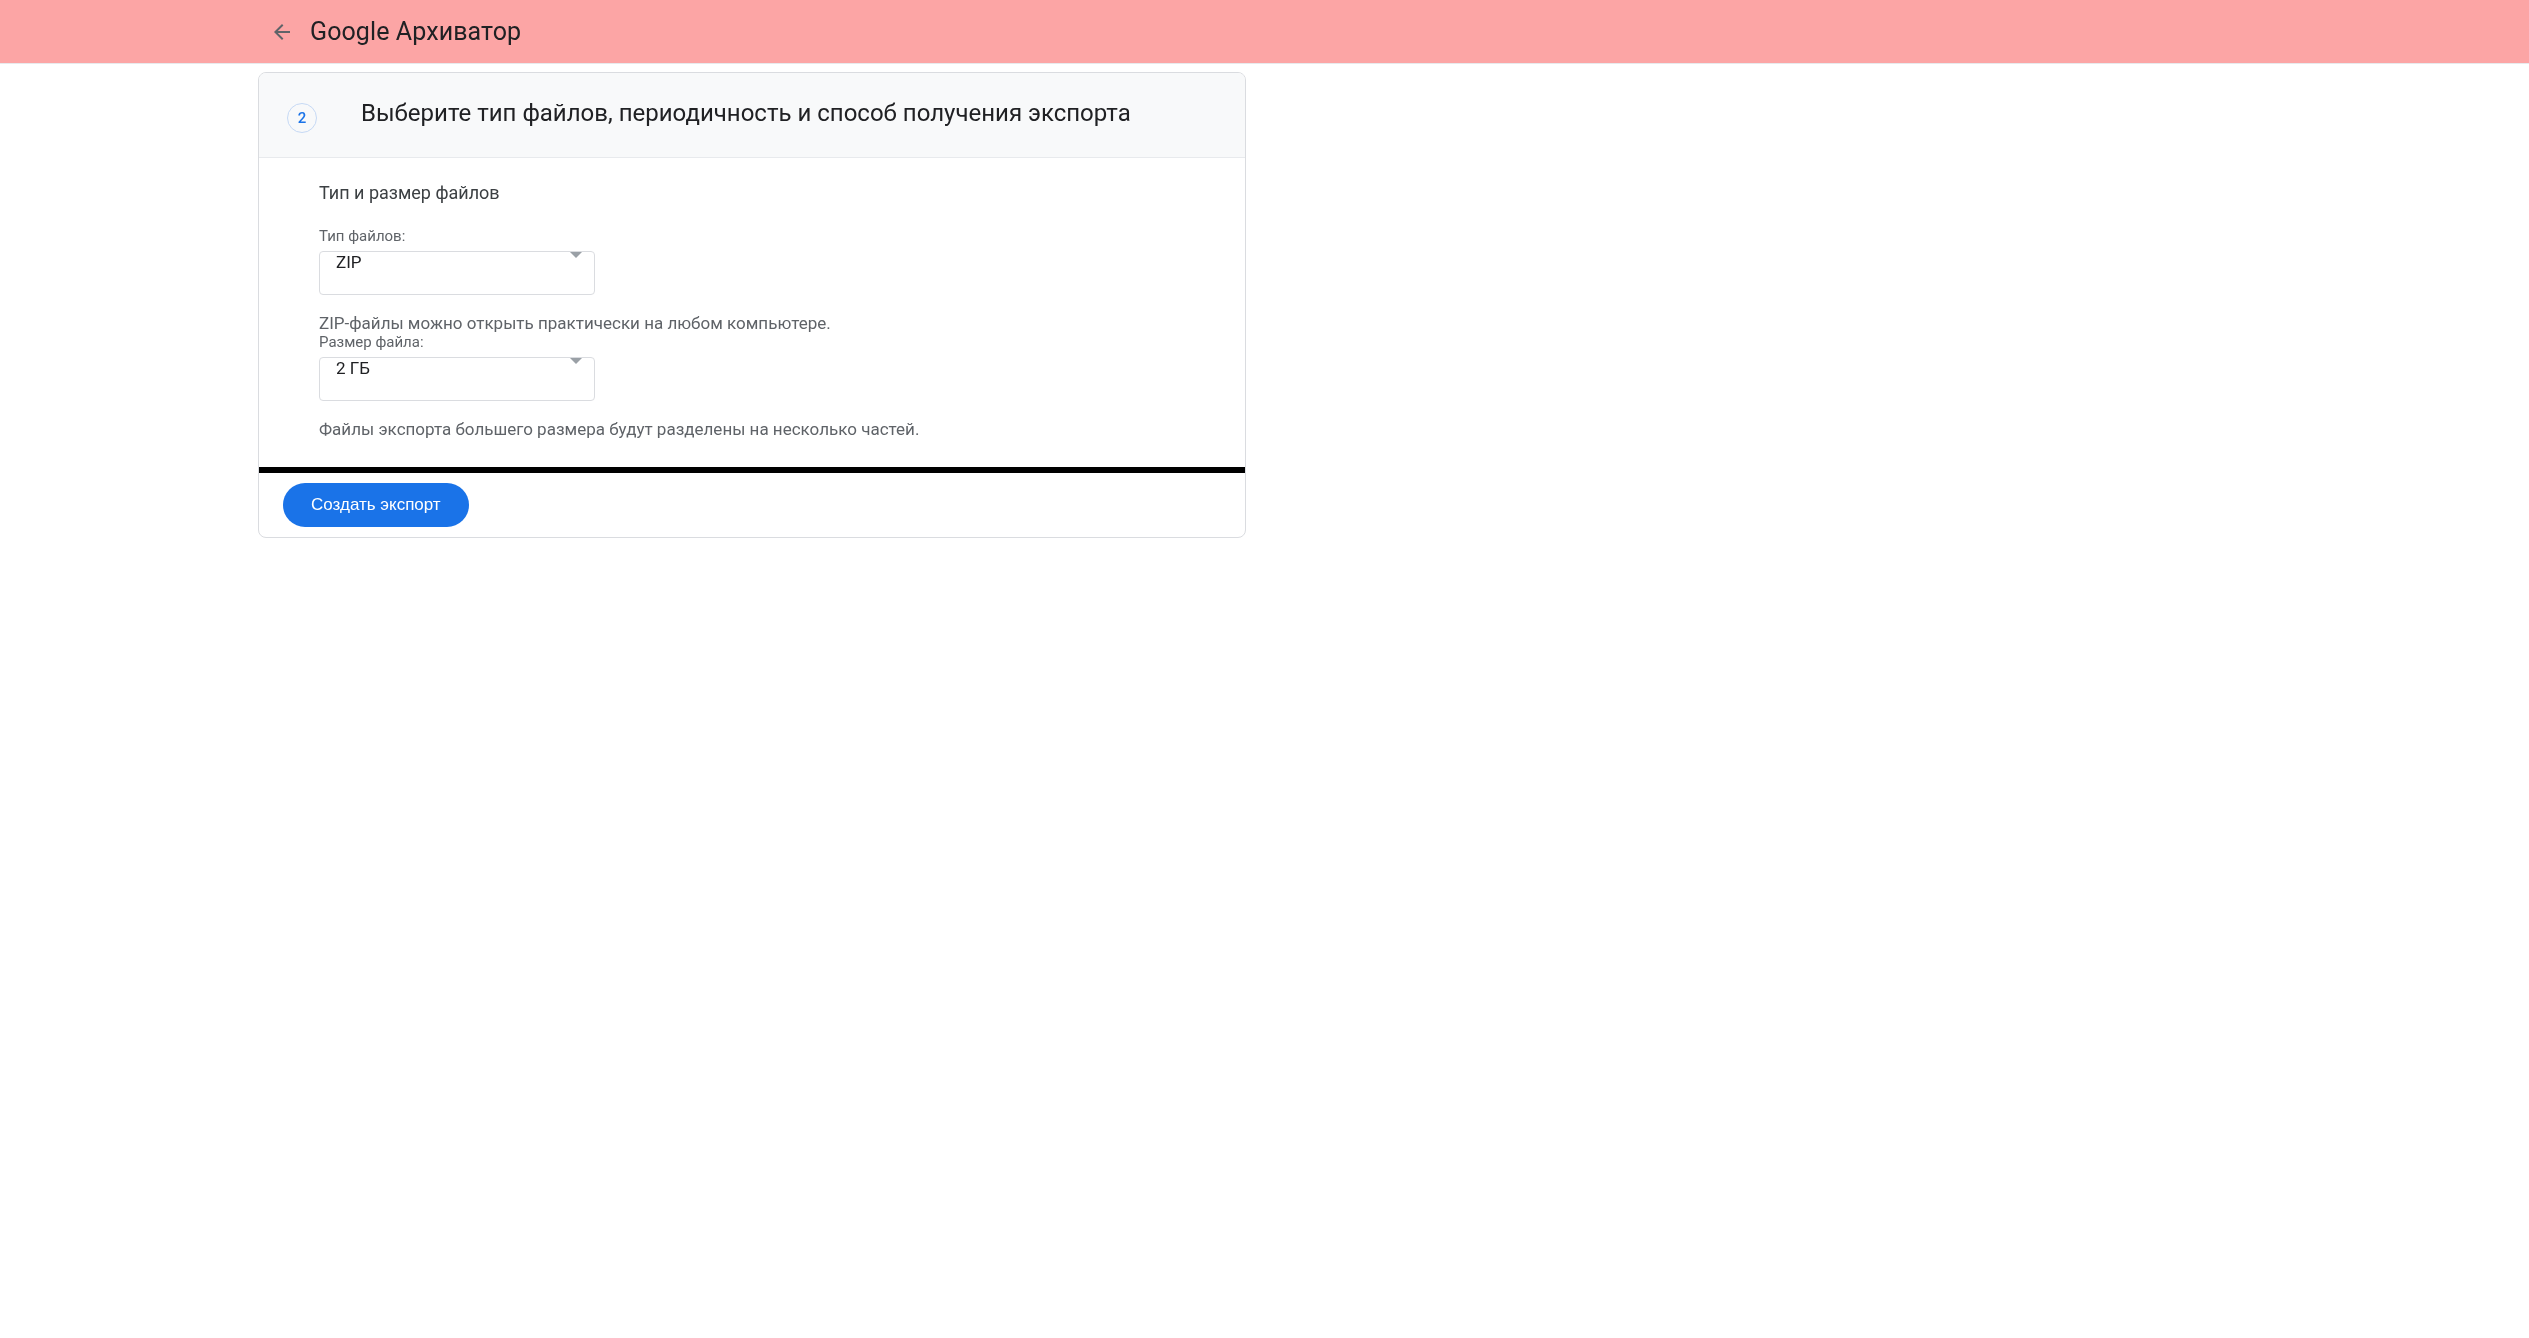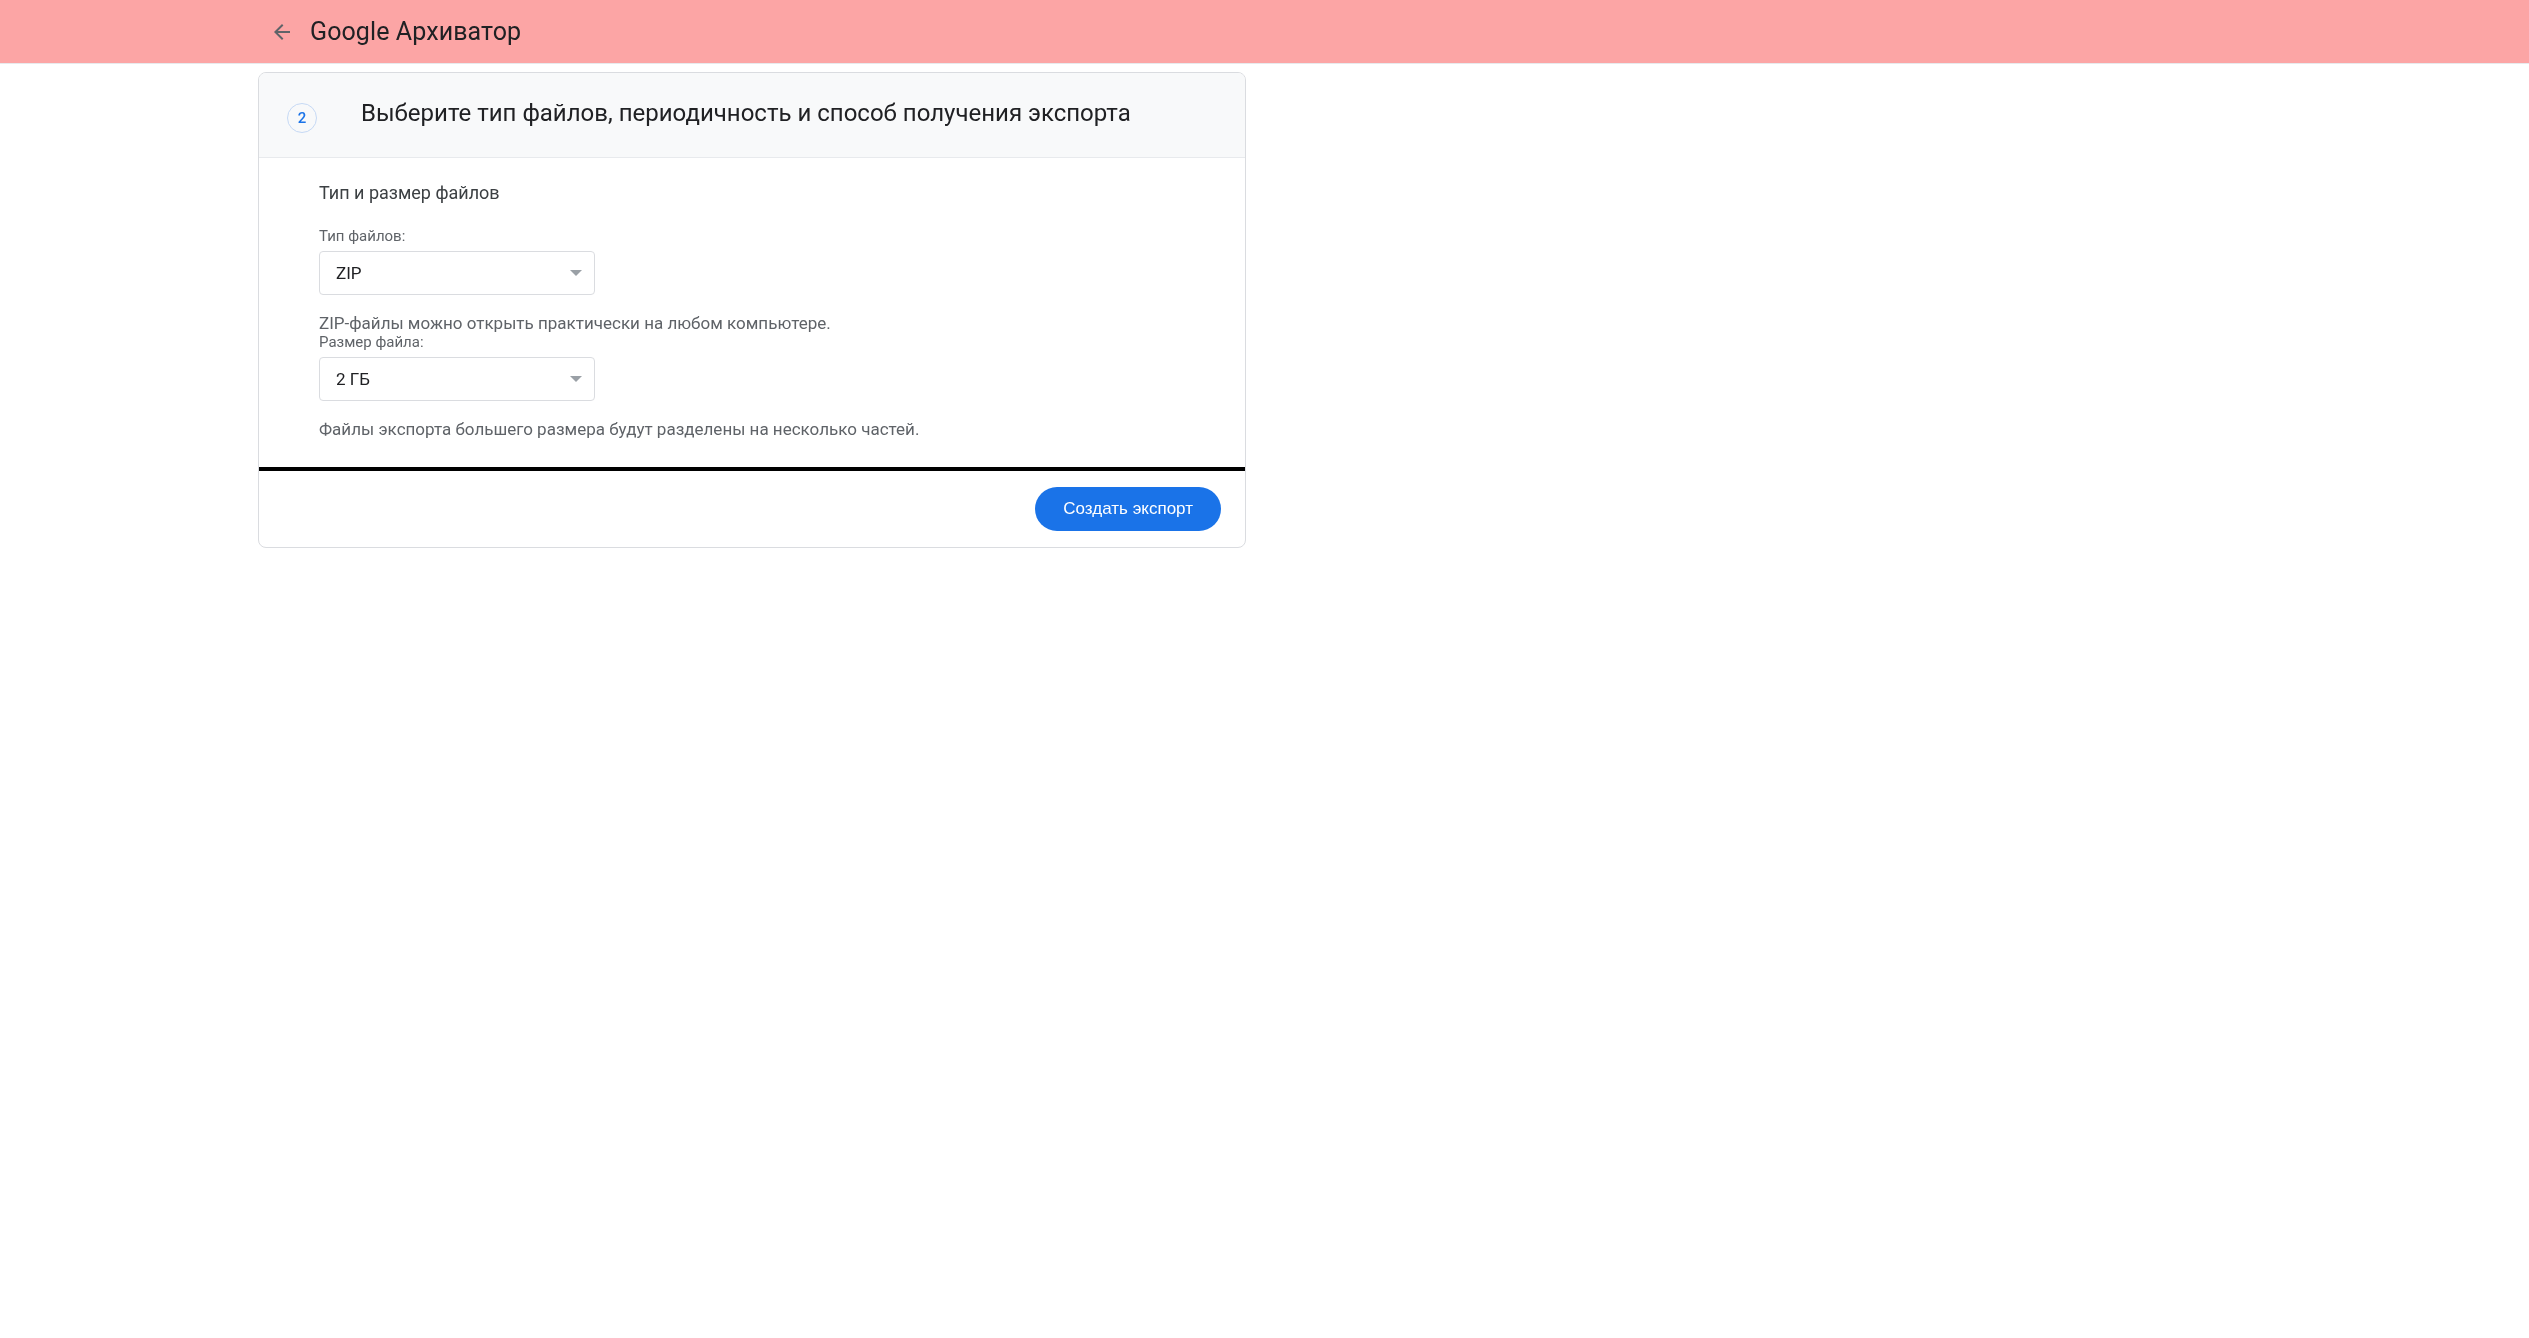--- a/index.html
+++ b/index.html
@@ -92,44 +92,43 @@
       font-size: 15px;
       color: #5f6368;
       margin-bottom: 6px;
     }
     .select {
       width: 276px;
       height: 44px;
       border: 1px solid #dadce0;
       border-radius: 4px;
       display: flex;
-      align-items: center;
+      align-items: flex-start;
       justify-content: space-between;
       padding: 0 12px 0 16px;
       font-size: 17px;
       cursor: pointer;
       color: #202124;
     }
     .select .chev {
       border-left: 6px solid transparent;
       border-right: 6px solid transparent;
       border-top: 6px solid #9aa0a6;
     }
     .helper {
       font-size: 17px;
       color: #5f6368;
       margin-top: 18px;
       margin-bottom: 30px;
     }
     .helper:last-of-type { margin-bottom: 0; }
     .card-footer {
-      border-top: 4px solid #000000;
-      padding: 16px 24px;
+      border-top: 6px solid #000000;
+      padding: 10px 24px;
       display: flex;
-      justify-content: flex-end;
     }
     .primary-btn {
       background: #1a73e8;
       color: #fff;
       border: none;
       font-size: 17px;
       font-weight: 500;
       padding: 12px 28px;
       border-radius: 22px;
       cursor: pointer;

